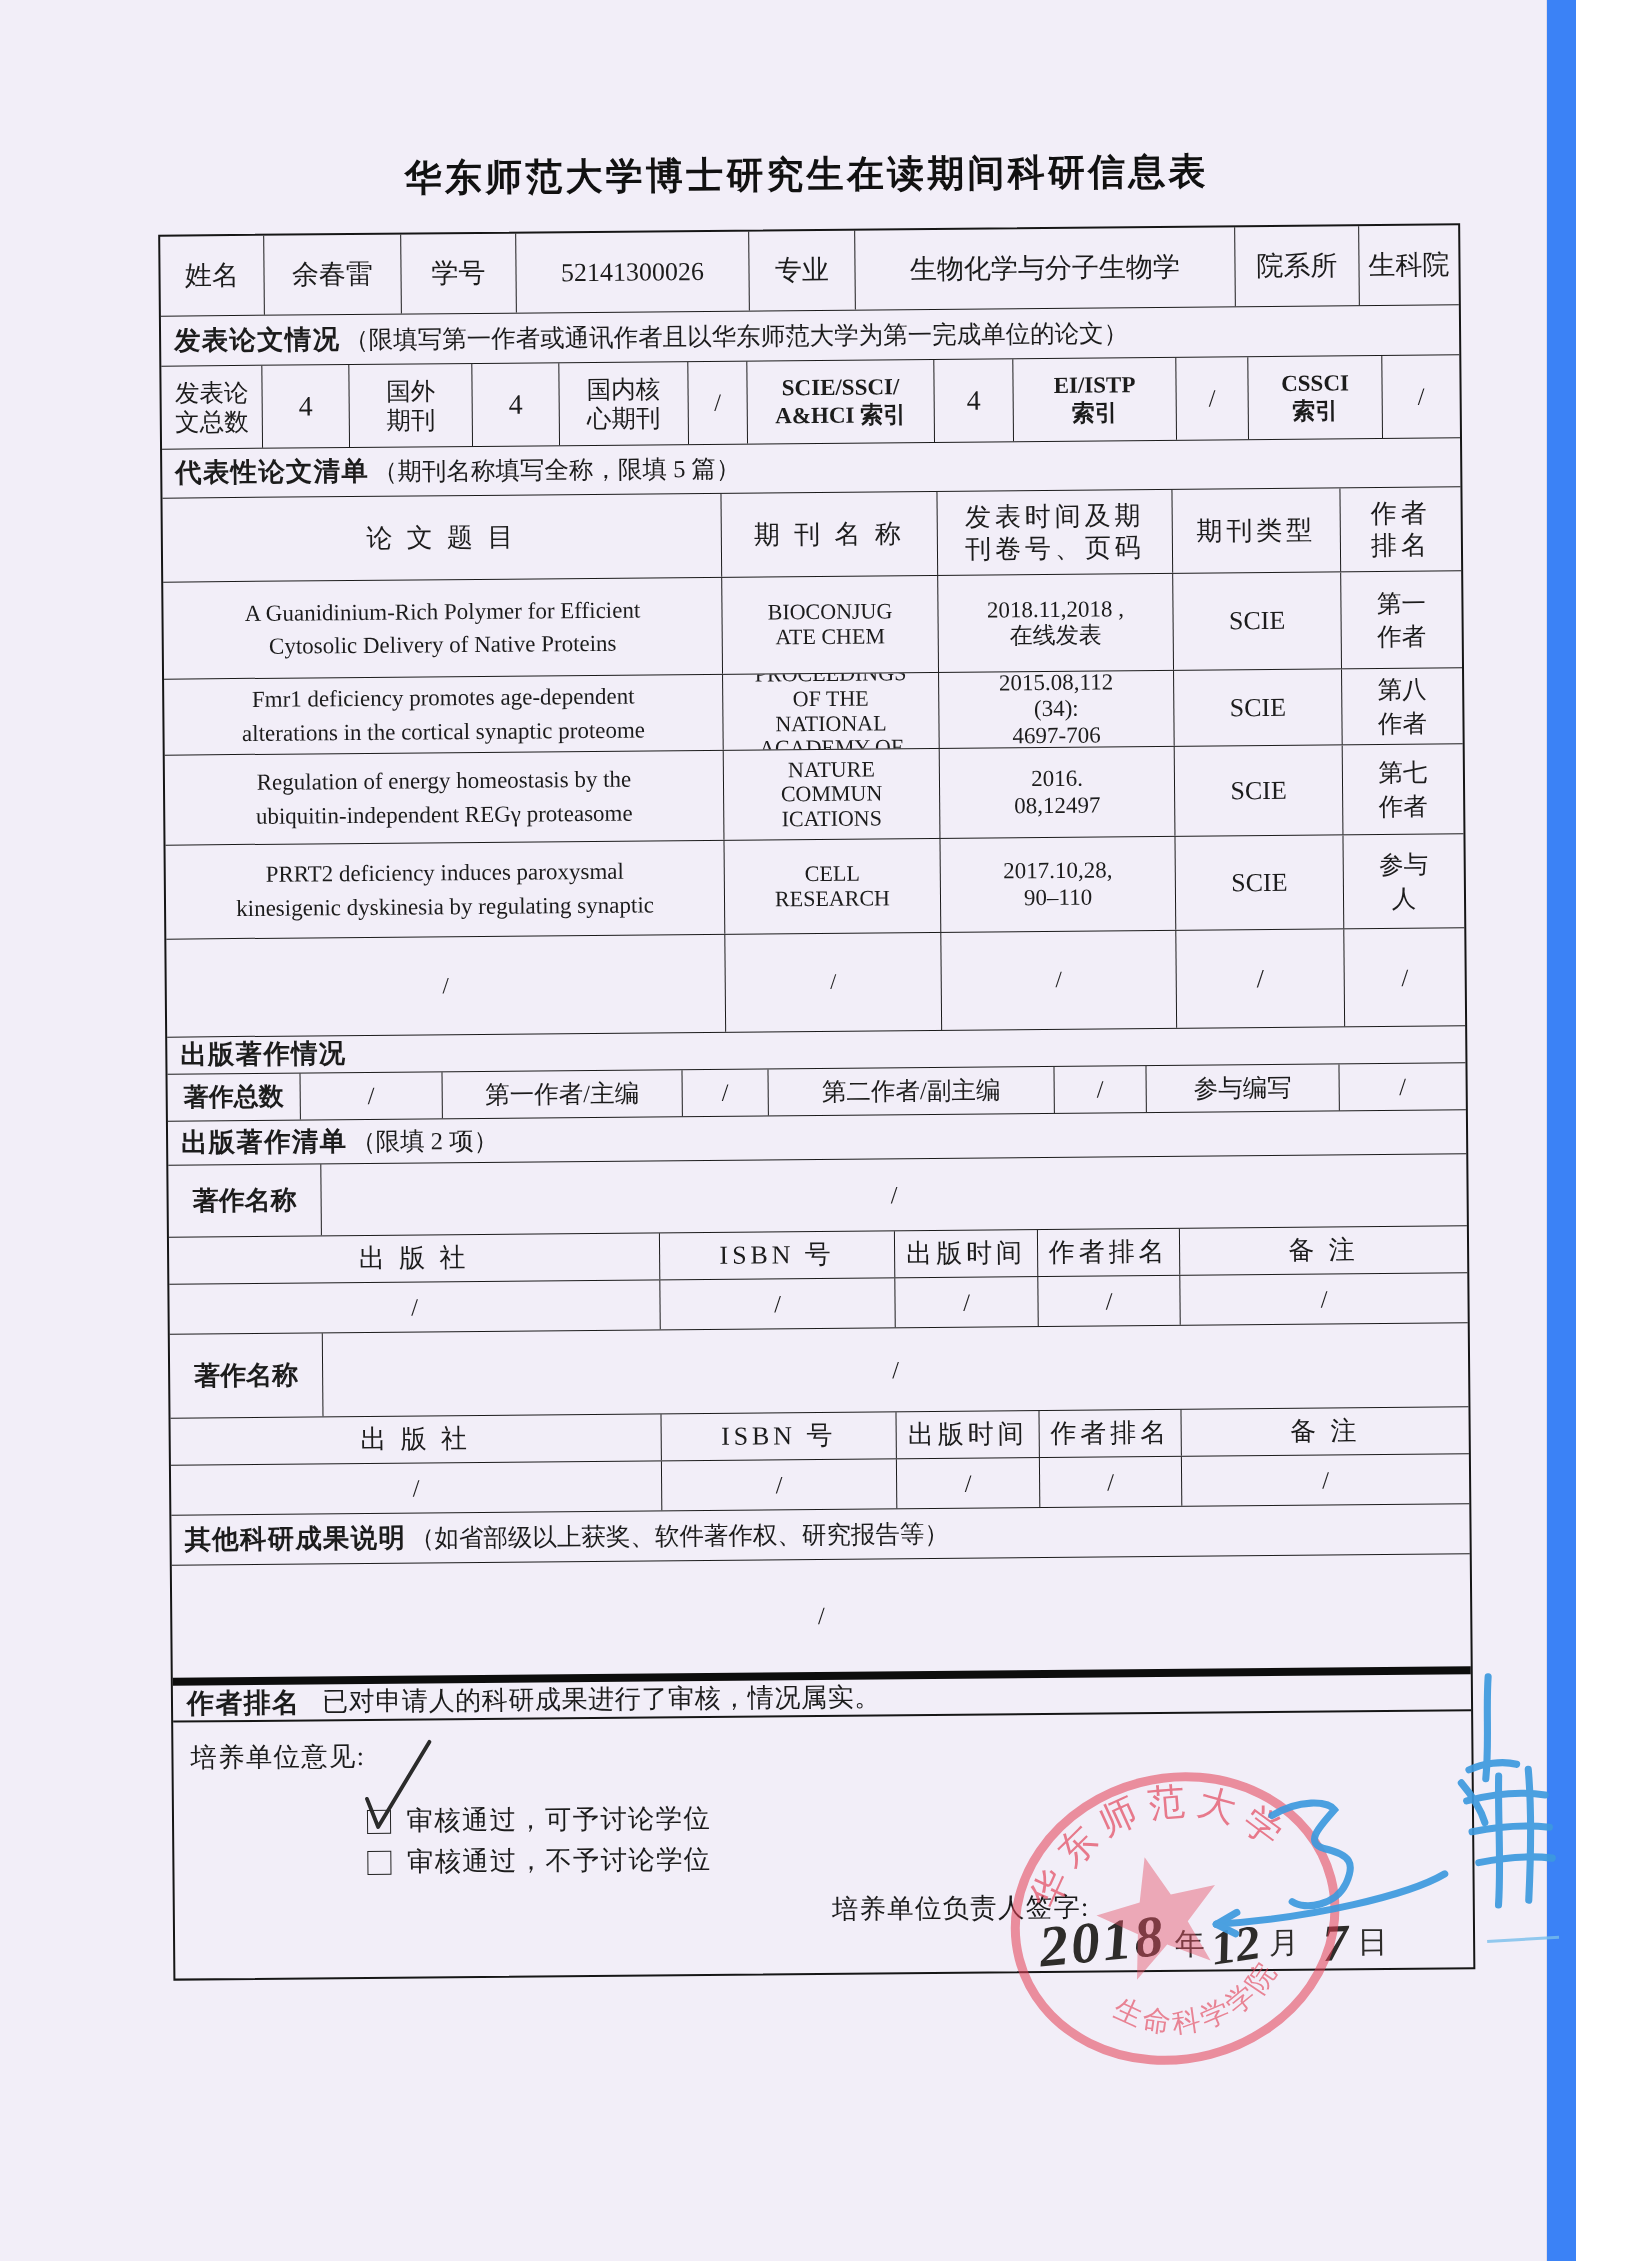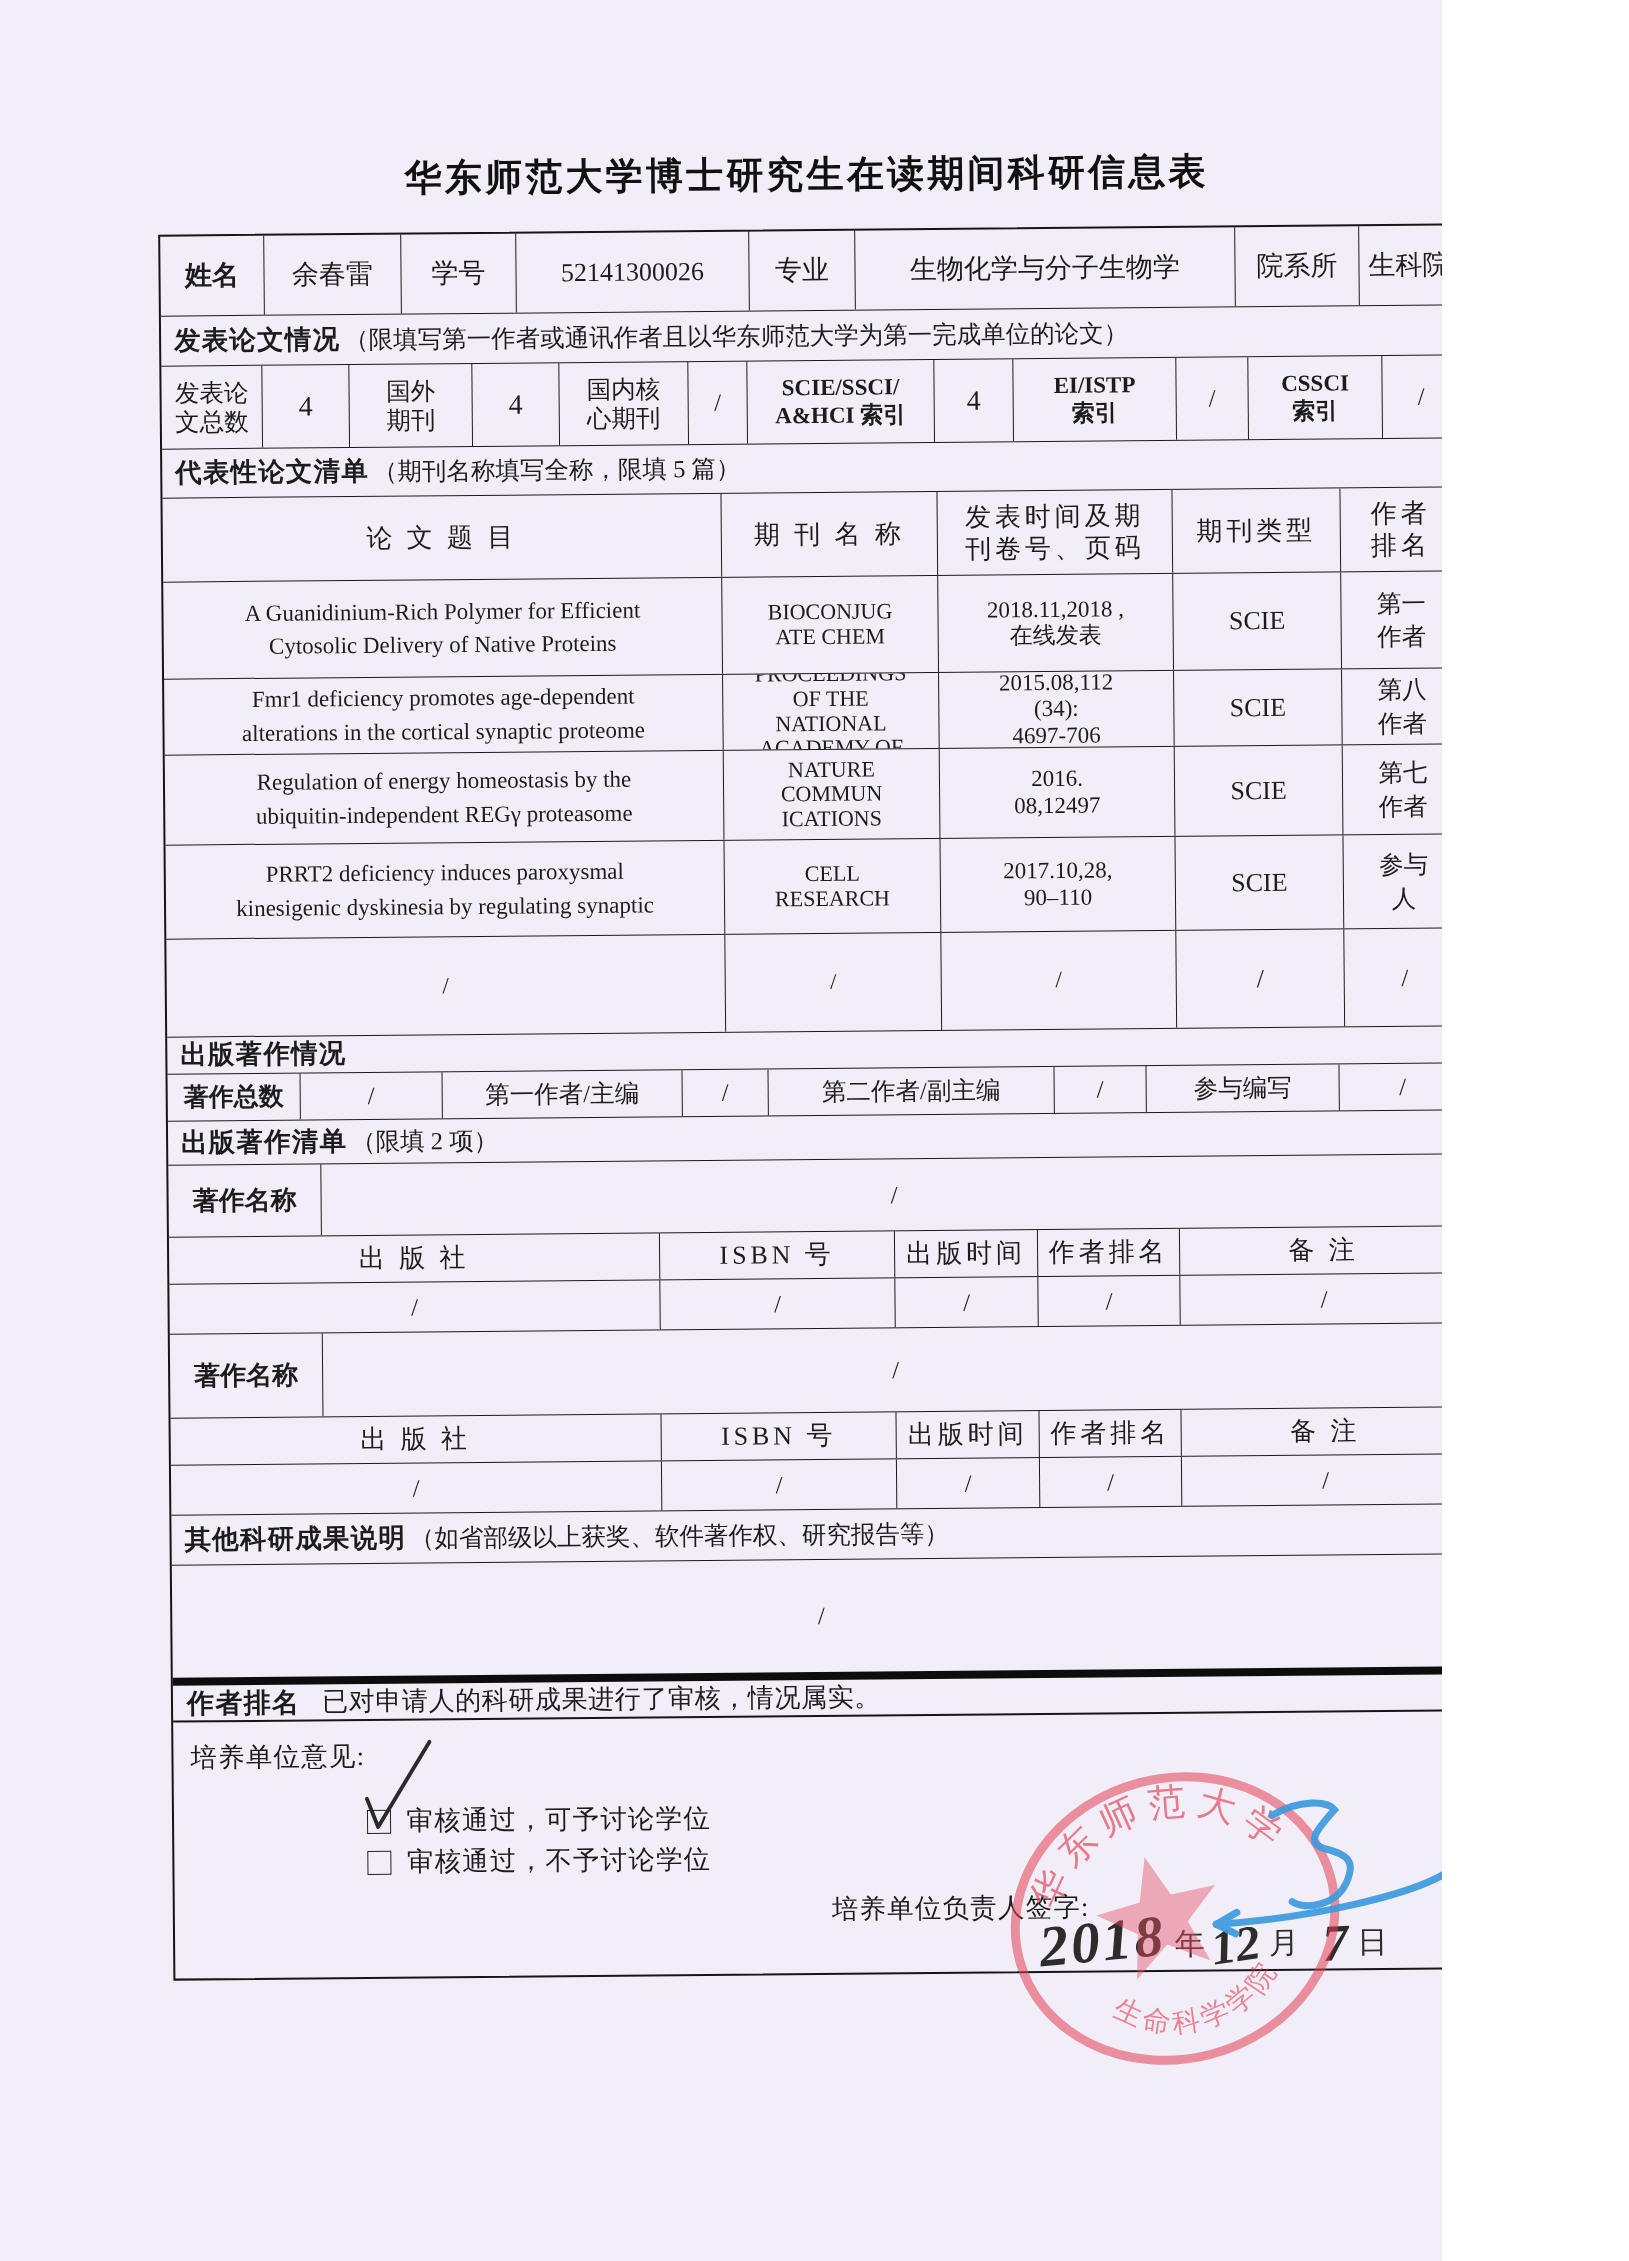--- a/index.html
+++ b/index.html
@@ -1,16 +1,16 @@
 <!DOCTYPE html>
 <html style="font-size:10.3px"><head>
 <meta charset="utf-8">
 <style>
   html,body{margin:0;padding:0;}
-  #screen{position:relative;width:1442px;height:2261px;overflow:hidden;background:#3b82f6;
+  #screen{position:relative;width:1576px;height:2261px;overflow:hidden;background:#3b82f6;
           font-family:"Liberation Serif","DejaVu Serif",serif;color:#1c1c1c;}
   .paper{position:absolute;left:0;top:0;width:1546px;height:2261px;background:#f2eef8;border-right:1.9px solid #e0dcea;}
   .sheet{position:absolute;left:0;top:0;width:1630px;height:2261px;transform:rotate(-0.5deg);transform-origin:815px 1128px;}
   .doc-title{position:absolute;left:166px;top:150px;width:1298px;margin:0;text-align:center;
              font-size:37px;font-weight:bold;letter-spacing:3.2px;color:#111;}
   .tbl{position:absolute;left:166px;top:229px;width:1298px;border:2.6px solid #161616;background:transparent;}
   .row{display:flex;border-top:1.9px solid #1b1b1b;box-sizing:border-box;}
   .tbl>.row:first-child{border-top:none;}
   .cell{box-sizing:border-box;border-left:1.9px solid #1b1b1b;display:flex;align-items:center;justify-content:center;
         text-align:center;white-space:pre-line;font-size:24.5px;overflow:hidden;line-height:1.2;}
@@ -23,21 +23,21 @@
   .bn{font-size:24.5px;margin-left:3.9px;}
   
   .r-info{height:79px;}  .r-sect1{height:50px;} .r-counts{height:83px;} .r-sect2{height:49px;}
   .r-phead{height:84px;} .p1{height:97px;} .p2{height:76px;} .p3{height:90px;} .p4{height:94px;} .p5{height:98px;}
   .r-bsect{height:37px;} .r-bcounts{height:47px;} .r-blist{height:44px;}
   .r-bname1{height:72px;} .r-bhead{height:47px;} .r-bval{height:50px;} .r-bname2{height:84px;}
   .r-osect{height:50px;} .r-obody{height:113px;} .r-div{height:0;border-top:8.4px solid #0d0d0d;}
   .r-review{height:35px;border-top:none;} .r-unit{height:258px;position:relative;border-top:2.6px solid #161616;}
   
   .r-info>.cell{font-size:27px;}
-  .r-info>.cell:nth-child(1){flex:0 0 103px;font-weight:bold;}
+  .r-info>.cell:nth-child(1){flex:0 0 103px;}
   .r-info>.cell:nth-child(2){flex:0 0 137px;}
   .r-info>.cell:nth-child(3){flex:0 0 115px;}
   .r-info>.cell:nth-child(4){flex:0 0 233px;font-size:26px;}
   .r-info>.cell:nth-child(5){flex:0 0 106px;}
   .r-info>.cell:nth-child(6){flex:0 0 380px;}
   .r-info>.cell:nth-child(7){flex:0 0 124px;}
   
   .r-counts>.cell:nth-child(1){flex:0 0 100px;}
   .r-counts>.cell:nth-child(2){flex:0 0 87px;font-size:28px;}
   .r-counts>.cell:nth-child(3){flex:0 0 123px;}

